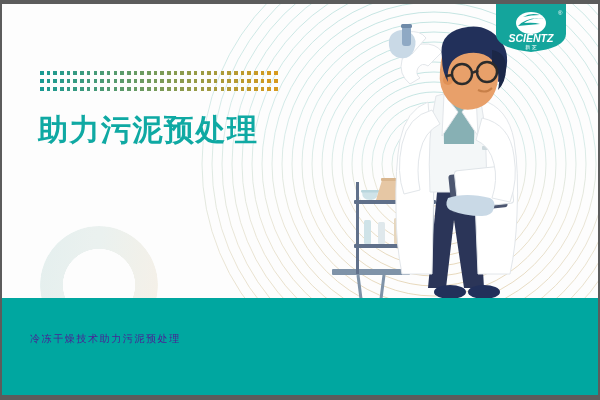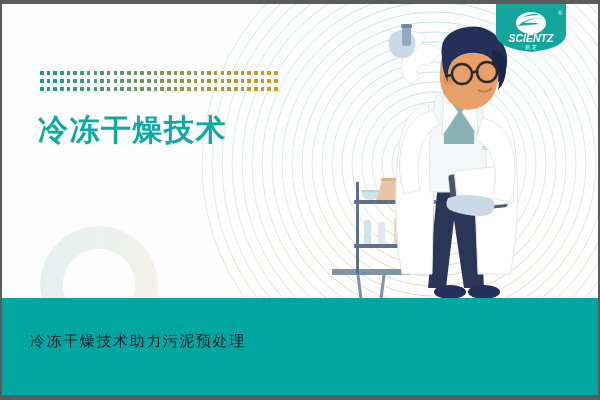--- a/index.html
+++ b/index.html
@@ -38,21 +38,21 @@
   .title-block{position:absolute;left:36px;top:106px;width:300px;}
   .tline{color:#0fa9a3;font-weight:bold;font-size:30px;line-height:40px;
          letter-spacing:1.5px;white-space:nowrap;
          font-family:"DejaVu Sans","Liberation Sans",sans-serif;}
   .tline.l2{padding-left:22px;}
 
   
   .bottombar{position:absolute;left:0;right:0;bottom:0;height:97px;
              background:#00a7a0;}
   .bottombar .caption{position:absolute;left:28px;top:34px;
-             color:#0f172a;font-size:15px;letter-spacing:1.6px;
+             color:#4c1d95;font-size:10px;letter-spacing:1.6px;
              font-family:"DejaVu Sans","Liberation Sans",sans-serif;}
 
   
   .logo{position:absolute;right:32px;top:0;width:70px;height:48px;}
 
   
   .illus{position:absolute;left:330px;top:18px;width:230px;height:285px;}
 </style>
 </head>
 <body>
@@ -306,21 +306,21 @@
           <div class="dot" style="background: rgb(188, 154, 47);"></div>
           <div class="dot" style="background: rgb(193, 154, 43);"></div>
           <div class="dot" style="background: rgb(199, 154, 40);"></div>
           <div class="dot" style="background: rgb(204, 154, 37);"></div>
           <div class="dot" style="background: rgb(210, 154, 33);"></div>
           <div class="dot" style="background: rgb(215, 154, 30);"></div>
         </div>
       </div>
 
     <div class="title-block">
-      <div class="tline l1">冷冻干燥技术</div>
+      <div class="tline l1">助力污泥预处理</div>
     </div>
 
     <svg class="logo" viewBox="0 0 70 48" aria-hidden="true">
       <path d="M0 0 H70 V30 Q70 44 35 48 Q0 44 0 30 Z" fill="#14a59c"></path>
       <g>
         <ellipse cx="35" cy="19" rx="15" ry="11" fill="#ffffff"></ellipse>
         <path d="M22 22 q10 -10 26 -7 q-12 -2 -20 4 q10 -1 16 1 q-12 1 -22 2 z" fill="#14a59c"></path>
         <path d="M27 13 q8 -5 17 -2 q-9 0 -17 2 z" fill="#14a59c"></path>
       </g>
       <text x="35" y="38" text-anchor="middle" font-size="10.5" font-weight="bold" font-style="italic" fill="#ffffff" font-family="Liberation Sans, sans-serif">SCIENTZ</text>

